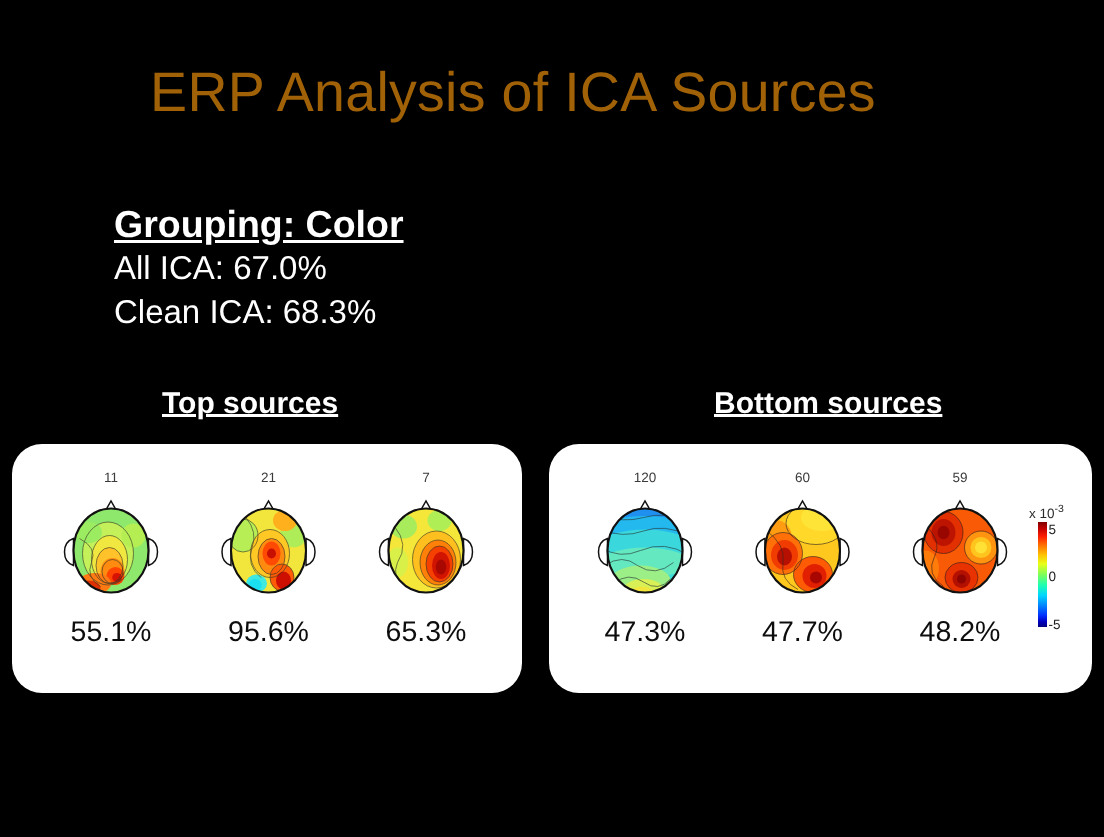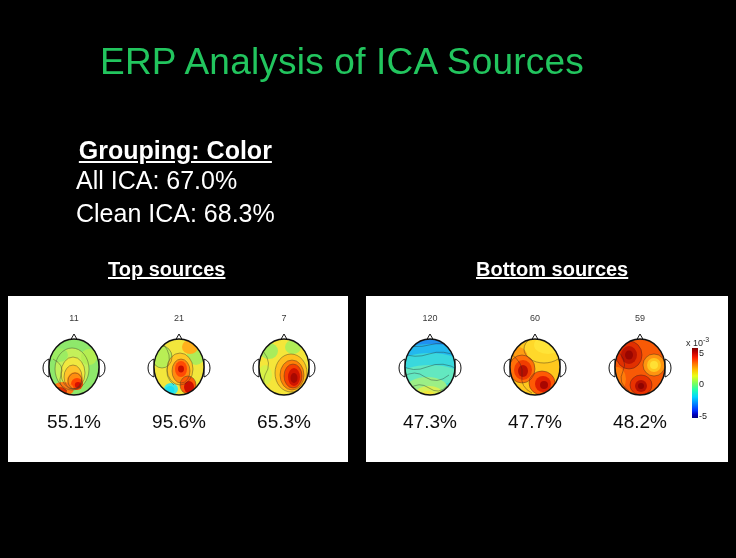--- a/index.html
+++ b/index.html
@@ -16,21 +16,21 @@
     font-family: "Liberation Sans", sans-serif;
   }
 
   
   #title {
     position: absolute;
     left: 0;
     top: 42px;
     width: 684px;
     text-align: center;
-    color: #22c55e;
+    color: #a16207;
     font-size: 37px;
     font-weight: 400;
     letter-spacing: 0.2px;
     line-height: 1.1;
     white-space: nowrap;
   }
 
   
   #grouping-block {
     position: absolute;
@@ -40,21 +40,21 @@
   }
   #grouping-heading {
     font-size: 25px;
     font-weight: bold;
     text-decoration: underline;
     line-height: 1.12;
     white-space: nowrap;
     text-align: center;
   }
   .stat-line {
-    font-size: 25px;
+    font-size: 22px;
     font-weight: 400;
     line-height: 1.32;
     white-space: nowrap;
   }
 
   
   .section-header {
     position: absolute;
     color: #ffffff;
     font-size: 20px;
@@ -65,20 +65,21 @@
   }
   #header-top { left: 108px; top: 258px; }
   #header-bottom { left: 476px; top: 258px; }
 
   
   .panel {
     position: absolute;
     background: #ffffff;
     top: 296px;
     height: 166px;
+    border-radius: 20px;
   }
   #panel-left  { left: 8px;   width: 340px; }
   #panel-right { left: 366px; width: 362px; }
 
   .map-cell {
     position: absolute;
     top: 18px;
     width: 104px;
     text-align: center;
   }

